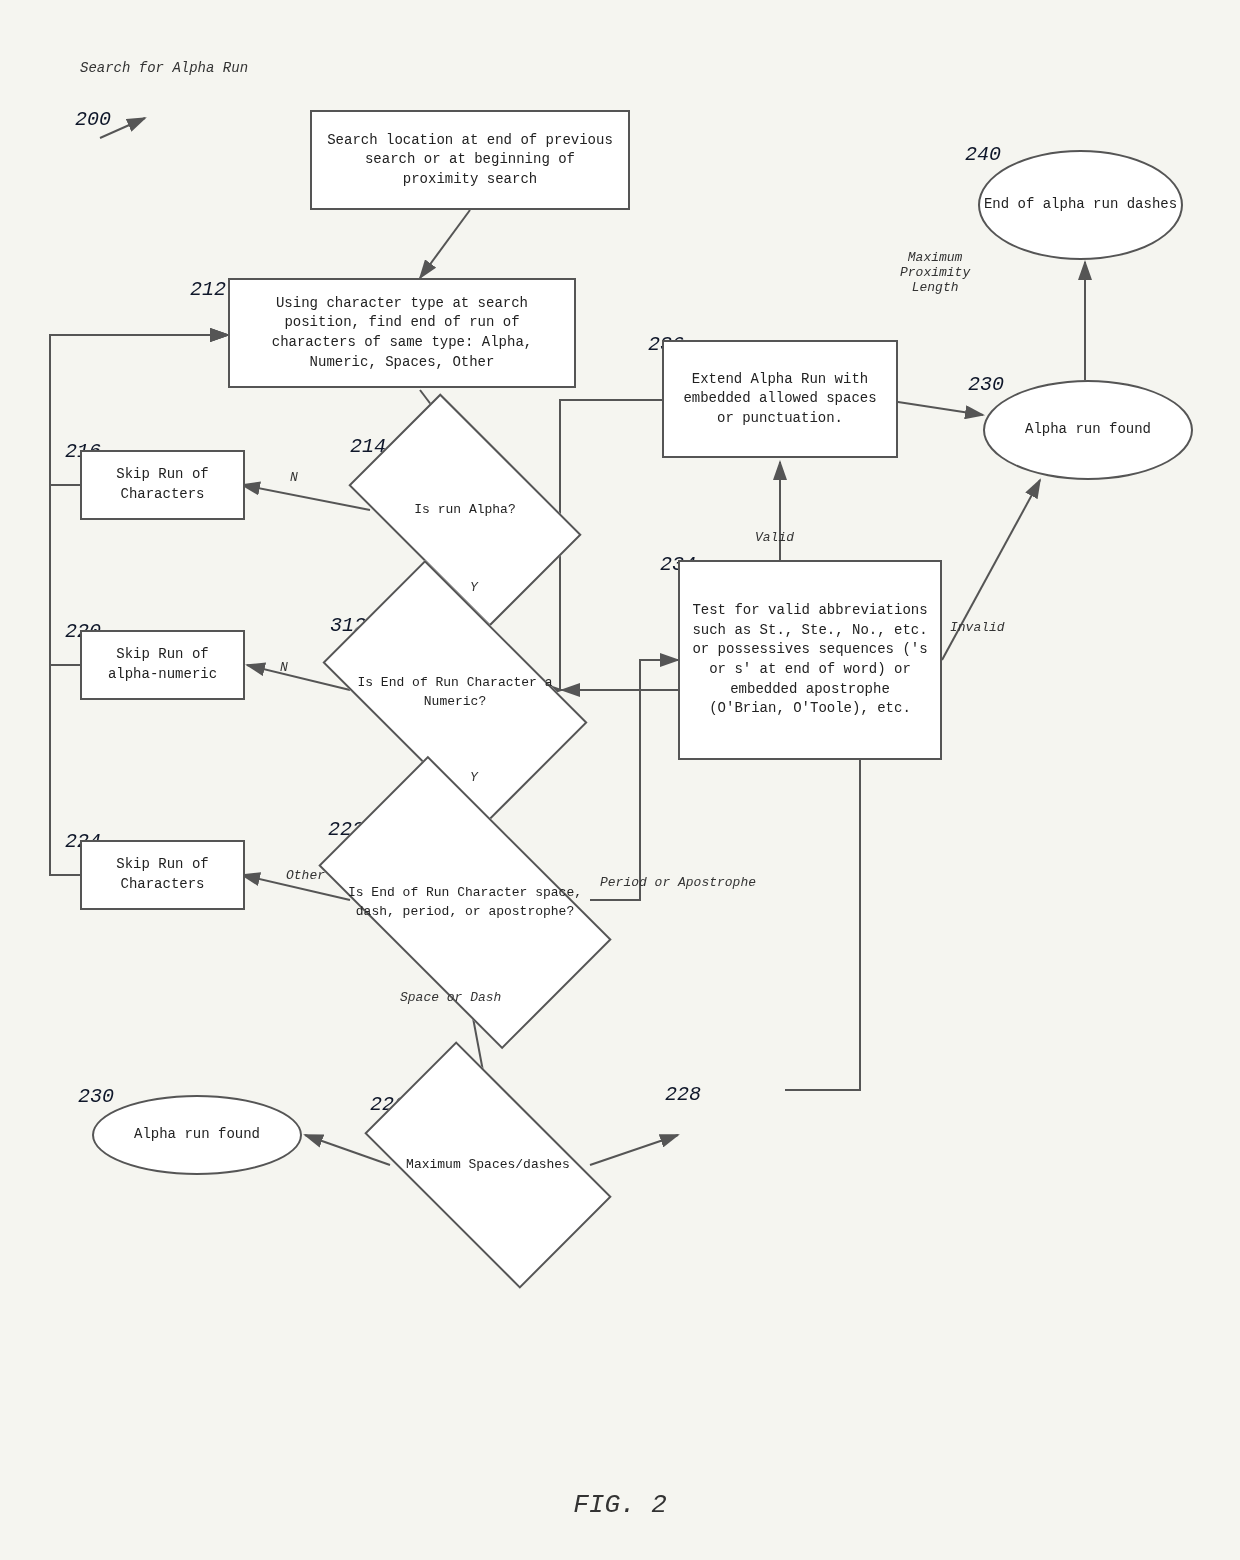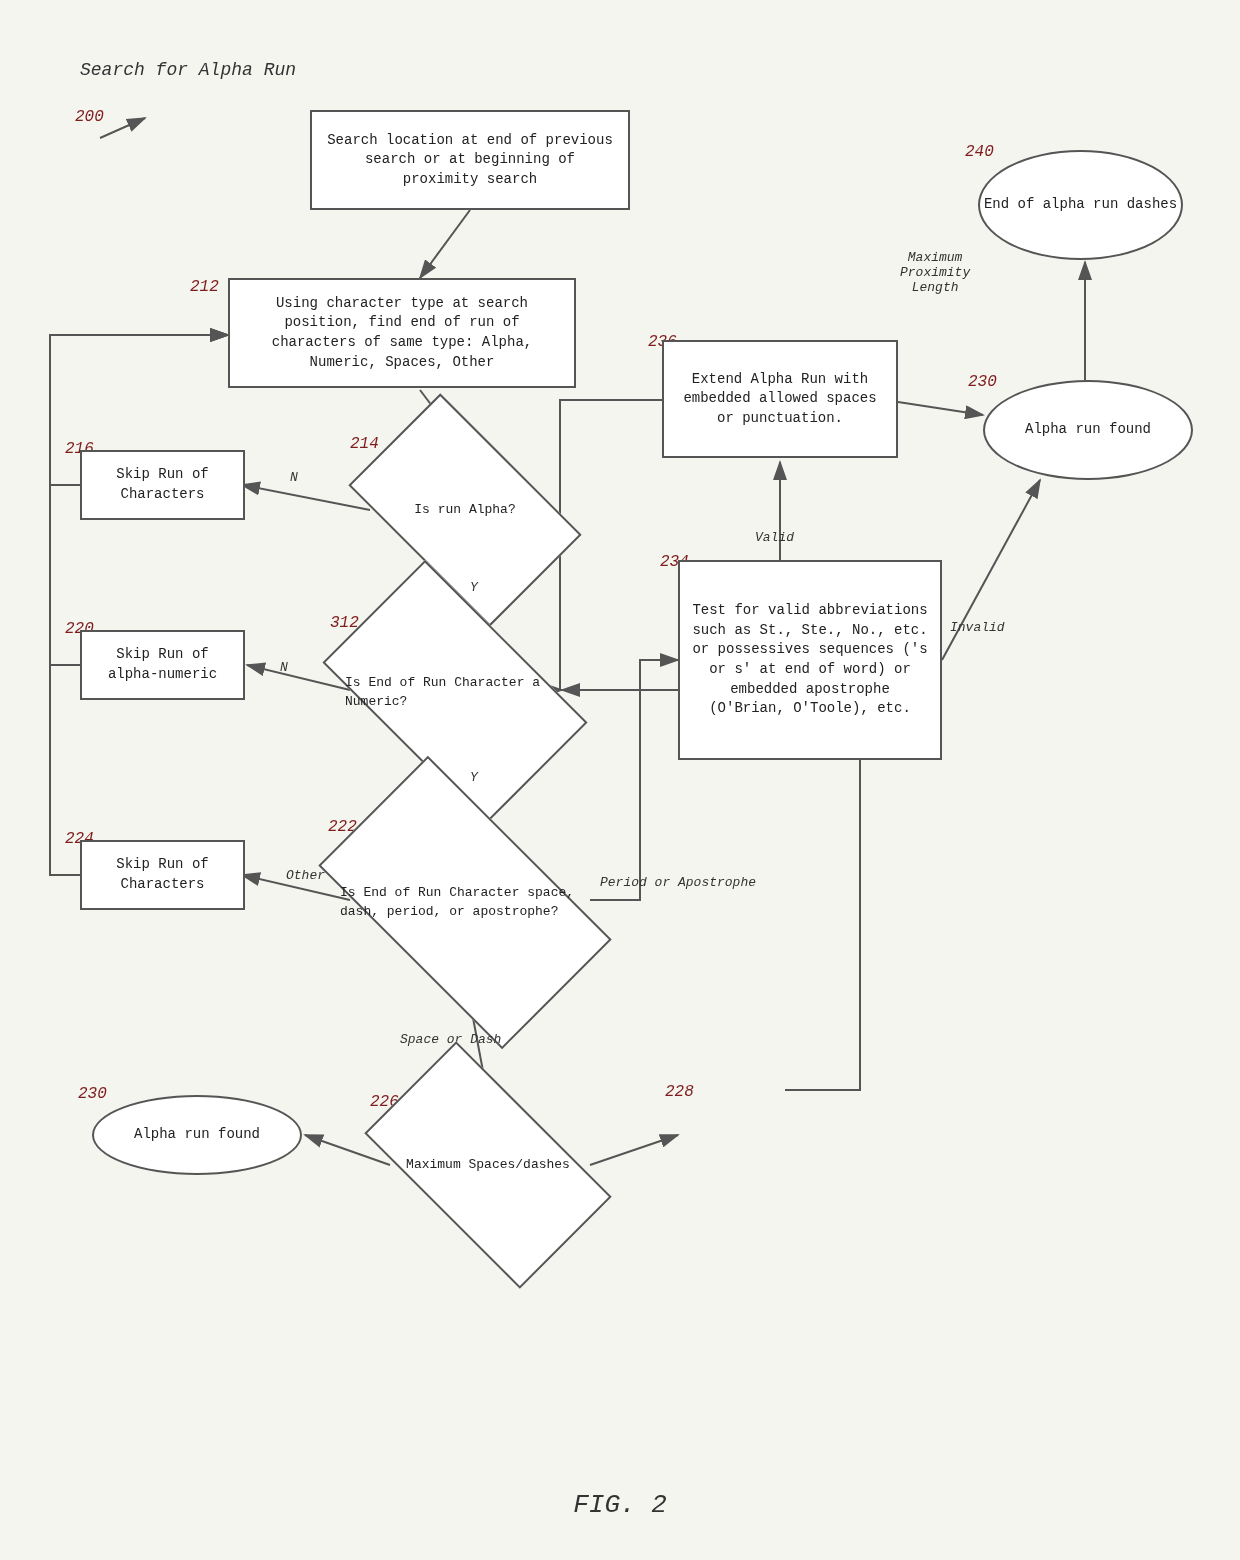--- a/index.html
+++ b/index.html
@@ -14,21 +14,21 @@
     .diagram-container {
       width: 1240px;
       height: 1560px;
       position: relative;
       background: #f5f5f0;
     }
     .title {
       position: absolute;
       top: 60px;
       left: 80px;
-      font-size: 18px;
+      font-size: 14px;
       font-style: italic;
       color: #333;
     }
     
     .box {
       position: absolute;
       border: 2px solid #555;
       background: #fff;
       display: flex;
       align-items: center;
@@ -50,20 +50,21 @@
       width: 100%;
       height: 100%;
       transform: rotate(45deg);
       border: 2px solid #555;
       background: #fff;
       position: absolute;
     }
     .diamond-text {
       position: relative;
       z-index: 2;
+      text-align: center;
       font-size: 13px;
       line-height: 1.4;
       color: #222;
       padding: 5px;
     }
     
     .oval {
       position: absolute;
       border: 2px solid #555;
       background: #fff;
@@ -79,23 +80,23 @@
     
     .arrow-label {
       position: absolute;
       font-size: 13px;
       color: #333;
       font-style: italic;
     }
     
     .step-label {
       position: absolute;
-      font-size: 16px;
-      font-style: italic;
-      color: #7f1d1d;
+      font-size: 20px;
+      font-style: italic;
+      color: #0f172a;
     }
     
     .fig-label {
       position: absolute;
       font-size: 26px;
       font-style: italic;
       color: #333;
       bottom: 40px;
       left: 50%;
       transform: translateX(-50%);
@@ -212,21 +213,21 @@
   </div>
 
   <div class="step-label" style="top:818px;left:328px;">222</div>
   <div class="diamond-container" style="left:335px;top:825px;width:260px;height:155px;">
     <div class="diamond"></div>
     <div class="diamond-text">Is End of Run Character space, dash, period, or apostrophe?</div>
   </div>
 
   <div class="arrow-label" style="top:868px;left:286px;">Other</div>
 
-  <div class="arrow-label" style="top:1032px;left:400px;font-family:Liberation Mono, monospace;">Space or Dash</div>
+  <div class="arrow-label" style="top:990px;left:400px;font-family:Liberation Mono, monospace;">Space or Dash</div>
 
   <div class="arrow-label" style="top:875px;left:600px;">Period or Apostrophe</div>
 
   <div class="step-label" style="top:830px;left:65px;">224</div>
   <div class="box" style="left:80px;top:840px;width:165px;height:70px;">
     <span>Skip Run of Characters</span>
   </div>
 
   <div class="step-label" style="top:1093px;left:370px;">226</div>
   <div class="diamond-container" style="left:378px;top:1100px;width:220px;height:130px;">

